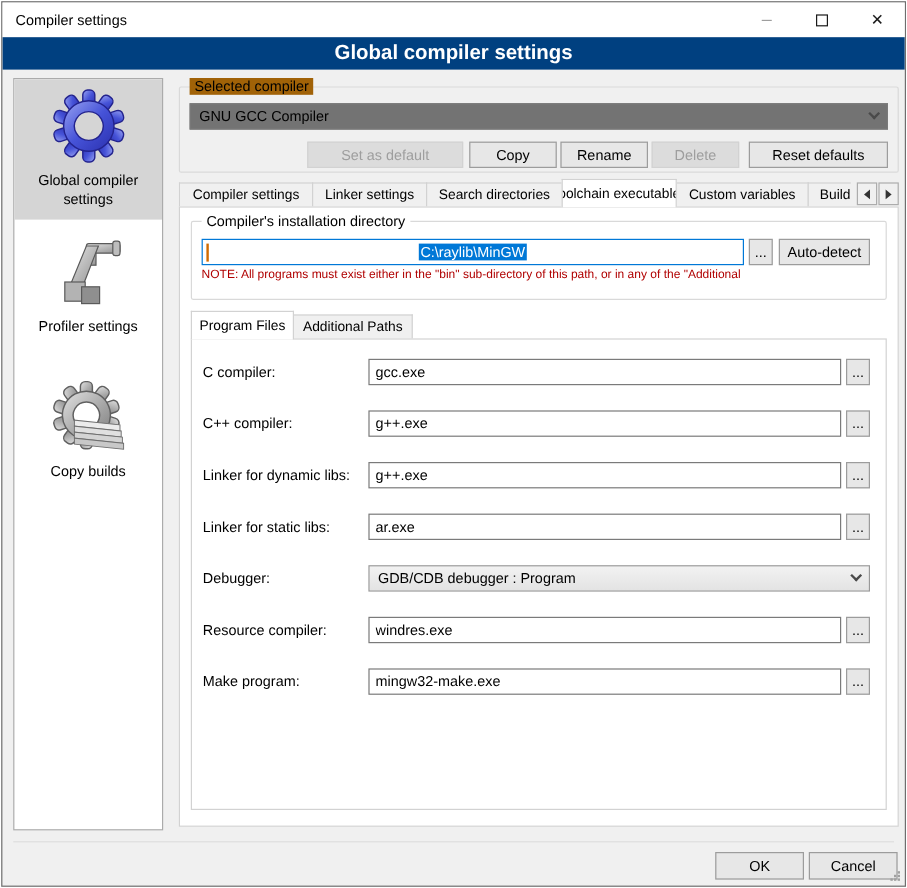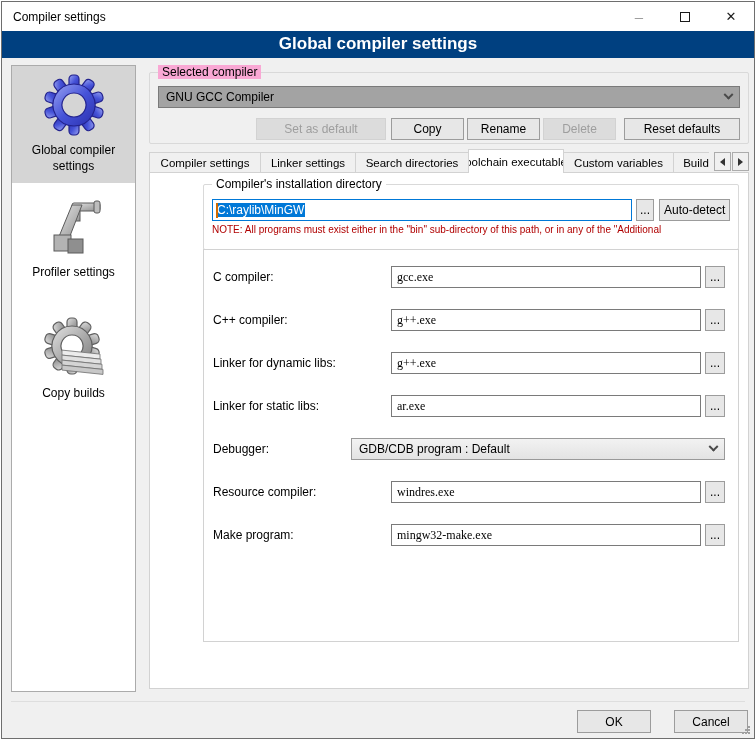--- a/index.html
+++ b/index.html
@@ -25,25 +25,25 @@
   .side-item.selected { background:#d5d5d5; }
   .side-item .icon64 { width:64px; height:64px; }
   .side-item .silabel { margin-top:5px; line-height:16px; }
   .side-item + .side-item { margin-top:5px; }
   .side-item.batch { margin-top:20px; }
 
   
   .content { position:absolute; left:147px; top:63px; width:600px; }
 
   .groupbox { position:relative; border:1px solid #d9d9d9; border-radius:2px; }
-  .glabel { position:absolute; top:-8px; left:8px; background:#f9a8d4; padding:0 4px; }
+  .glabel { position:absolute; top:-8px; left:8px; background:#a16207; padding:0 4px; }
   .groupbox.on-white .glabel { background:#fff; }
 
   .group-compiler { margin-top:7px; height:72px; }
-  .combo { height:22px; border:1px solid #7a7a7a; background:#a3a3a3; display:flex; align-items:center; padding:0 7px; }
+  .combo { height:22px; border:1px solid #7a7a7a; background:#737373; display:flex; align-items:center; padding:0 7px; }
   .combo .chev { width:7px; height:7px; border-right:2px solid #4a4a4a; border-bottom:2px solid #4a4a4a; transform:rotate(45deg) translate(-2px,-2px); margin-left:auto; }
   .group-compiler .combo { margin:13px 8px 0; }
 
   .btn { height:22px; background:#e7e7e7; border:1px solid #9c9c9c; display:flex; align-items:center; justify-content:center; font-size:12px; color:#000; }
   .btn.disabled { background:#dcdcdc; border-color:#d2d2d2; color:#9e9e9e; }
   .btn-row { display:flex; margin:10px 8px 0;justify-content:center; }
   .btn-setdef { margin-left:98px; width:130px; }
   .btn-copy   { margin-left:5px; width:73px; }
   .btn-rename { margin-left:3px; width:73px; }
   .btn-delete { margin-left:3px; width:73px; }
@@ -53,46 +53,46 @@
   .tabstrip { position:relative; margin-top:5px; height:24px; }
   .tabs-viewport { width:560px; height:24px; overflow:hidden; display:flex; align-items:flex-end; }
   .tab { height:21px; background:#f0f0f0; border:1px solid #d2d2d2; border-bottom:none; display:flex; align-items:center; justify-content:center; white-space:nowrap; overflow:hidden; font-size:11.5px; margin-right:-1px; flex:none; }
   .tab.active { height:24px; background:#fff; z-index:2; }
   .t0{width:112px}.t1{width:96px}.t2{width:114px}.t3{width:96px}.t4{width:111px}.t5{width:46px}
   .tab-arrows { position:absolute; right:0; bottom:2px; display:flex; }
   .tsbtn { width:17px; height:19px; background:#f0f0f0; border:1px solid #acacac; display:flex; align-items:center; justify-content:center; margin-left:1px; }
   .tri-l { width:0; height:0; border-right:5px solid #333; border-top:4px solid transparent; border-bottom:4px solid transparent; }
   .tri-r { width:0; height:0; border-left:5px solid #333; border-top:4px solid transparent; border-bottom:4px solid transparent; }
 
-  .tabpage { position:relative; margin-top:-1px; height:517px; background:#fff; border:1px solid #d2d2d2; z-index:1;padding-left:44px; }
+  .tabpage { position:relative; margin-top:-1px; height:517px; background:#fff; border:1px solid #d2d2d2; z-index:1; }
 
   
   .group-dir { margin:11px 9px 0; height:66px; }
   .dir-row { display:flex; align-items:center; margin:14px 8px 0; }
-  .dir-input { position:relative; width:452px; height:22px; border:1px solid #0078d7; background:#fff; display:flex; align-items:center; padding:0 3px; overflow:hidden; }
+  .dir-input { position:relative; width:452px; height:22px; border:1px solid #0078d7; background:#fff; display:flex; align-items:center; padding:0 3px; overflow:hidden;justify-content:center; }
   .sel-text { background:#0078d7; color:#fff; padding:0 1px; }
   .caret { position:absolute; left:3px; top:3px; width:2px; height:15px; background:#d06a00; }
   .browse { width:20px; margin-left:4px; }
   .btn-autodetect { width:76px; margin-left:5px; }
   .note { margin:3px 8px 0; font-size:10px; color:#b00000; white-space:nowrap; overflow:hidden; }
 
   
   .inner-tabstrip { display:flex; align-items:flex-end; height:24px; margin:9px 0 0 9px; }
   .inner-panel { margin:-1px 9px 0; height:393px; background:#fff; border:1px solid #d2d2d2; padding:10px 13px 0 9px; position:relative; z-index:1; }
 
   
   .frow { display:flex; align-items:center; height:34px; margin-bottom:9px; }
   .frow .flabel { width:138px; flex:none; }
-  .tin { flex:1; height:22px; border:1px solid #7a7a7a; background:#fff; font-family:Liberation Serif, serif; font-size:12px; padding:0 5px; outline:none;margin-left:40px; }
+  .tin { flex:1; height:22px; border:1px solid #7a7a7a; background:#fff; font-family:Liberation Sans, sans-serif; font-size:12px; padding:0 5px; outline:none; }
   .frow .browse { flex:none; height:22px; }
   .combo.debugger { flex:1; background:linear-gradient(#f2f2f2,#e3e3e3); border-color:#999; }
 
   
   .footer-sep { position:absolute; left:9px; right:9px; top:699px; border-top:1px solid #dedede; }
-  .btn-ok { position:absolute; top:708px; left:575px; width:74px; height:23px; }
+  .btn-ok { position:absolute; top:708px; left:594px; width:74px; height:23px; }
   .btn-cancel { position:absolute; top:708px; left:672px; width:74px; height:23px; }
   .grip { position:absolute; right:3px; bottom:3px; }
 </style>
 </head>
 <body>
 
 <div class="window">
 
   <div class="titlebar">
     <span class="title">Compiler settings</span>
@@ -235,20 +235,24 @@
           <div class="dir-input">
             <span class="caret"></span>
             <span class="sel-text" style="background: rgb(0, 120, 215);">C:\raylib\MinGW</span>
           </div>
           <div class="btn browse">...</div>
           <div class="btn btn-autodetect">Auto-detect</div>
         </div>
         <div class="note" style="color: rgb(176, 0, 0);">NOTE: All programs must exist either in the "bin" sub-directory of this path, or in any of the "Additional</div>
       </div>
 
+      <div class="inner-tabstrip">
+        <div class="tab active" style="width:86px">Program Files</div>
+        <div class="tab" style="width:100px">Additional Paths</div>
+      </div>
 
       <div class="inner-panel">
 
         <div class="frow">
           <span class="flabel">C compiler:</span>
           <input class="tin" value="gcc.exe" style="">
           <div class="btn browse">...</div>
         </div>
 
         <div class="frow">
@@ -265,21 +269,21 @@
 
         <div class="frow">
           <span class="flabel">Linker for static libs:</span>
           <input class="tin" value="ar.exe" style="">
           <div class="btn browse">...</div>
         </div>
 
         <div class="frow">
           <span class="flabel">Debugger:</span>
           <div class="combo debugger">
-            <span>GDB/CDB program : Default</span>
+            <span>GDB/CDB debugger : Program</span>
             <span class="chev"></span>
           </div>
         </div>
 
         <div class="frow">
           <span class="flabel">Resource compiler:</span>
           <input class="tin" value="windres.exe" style="">
           <div class="btn browse">...</div>
         </div>
 

